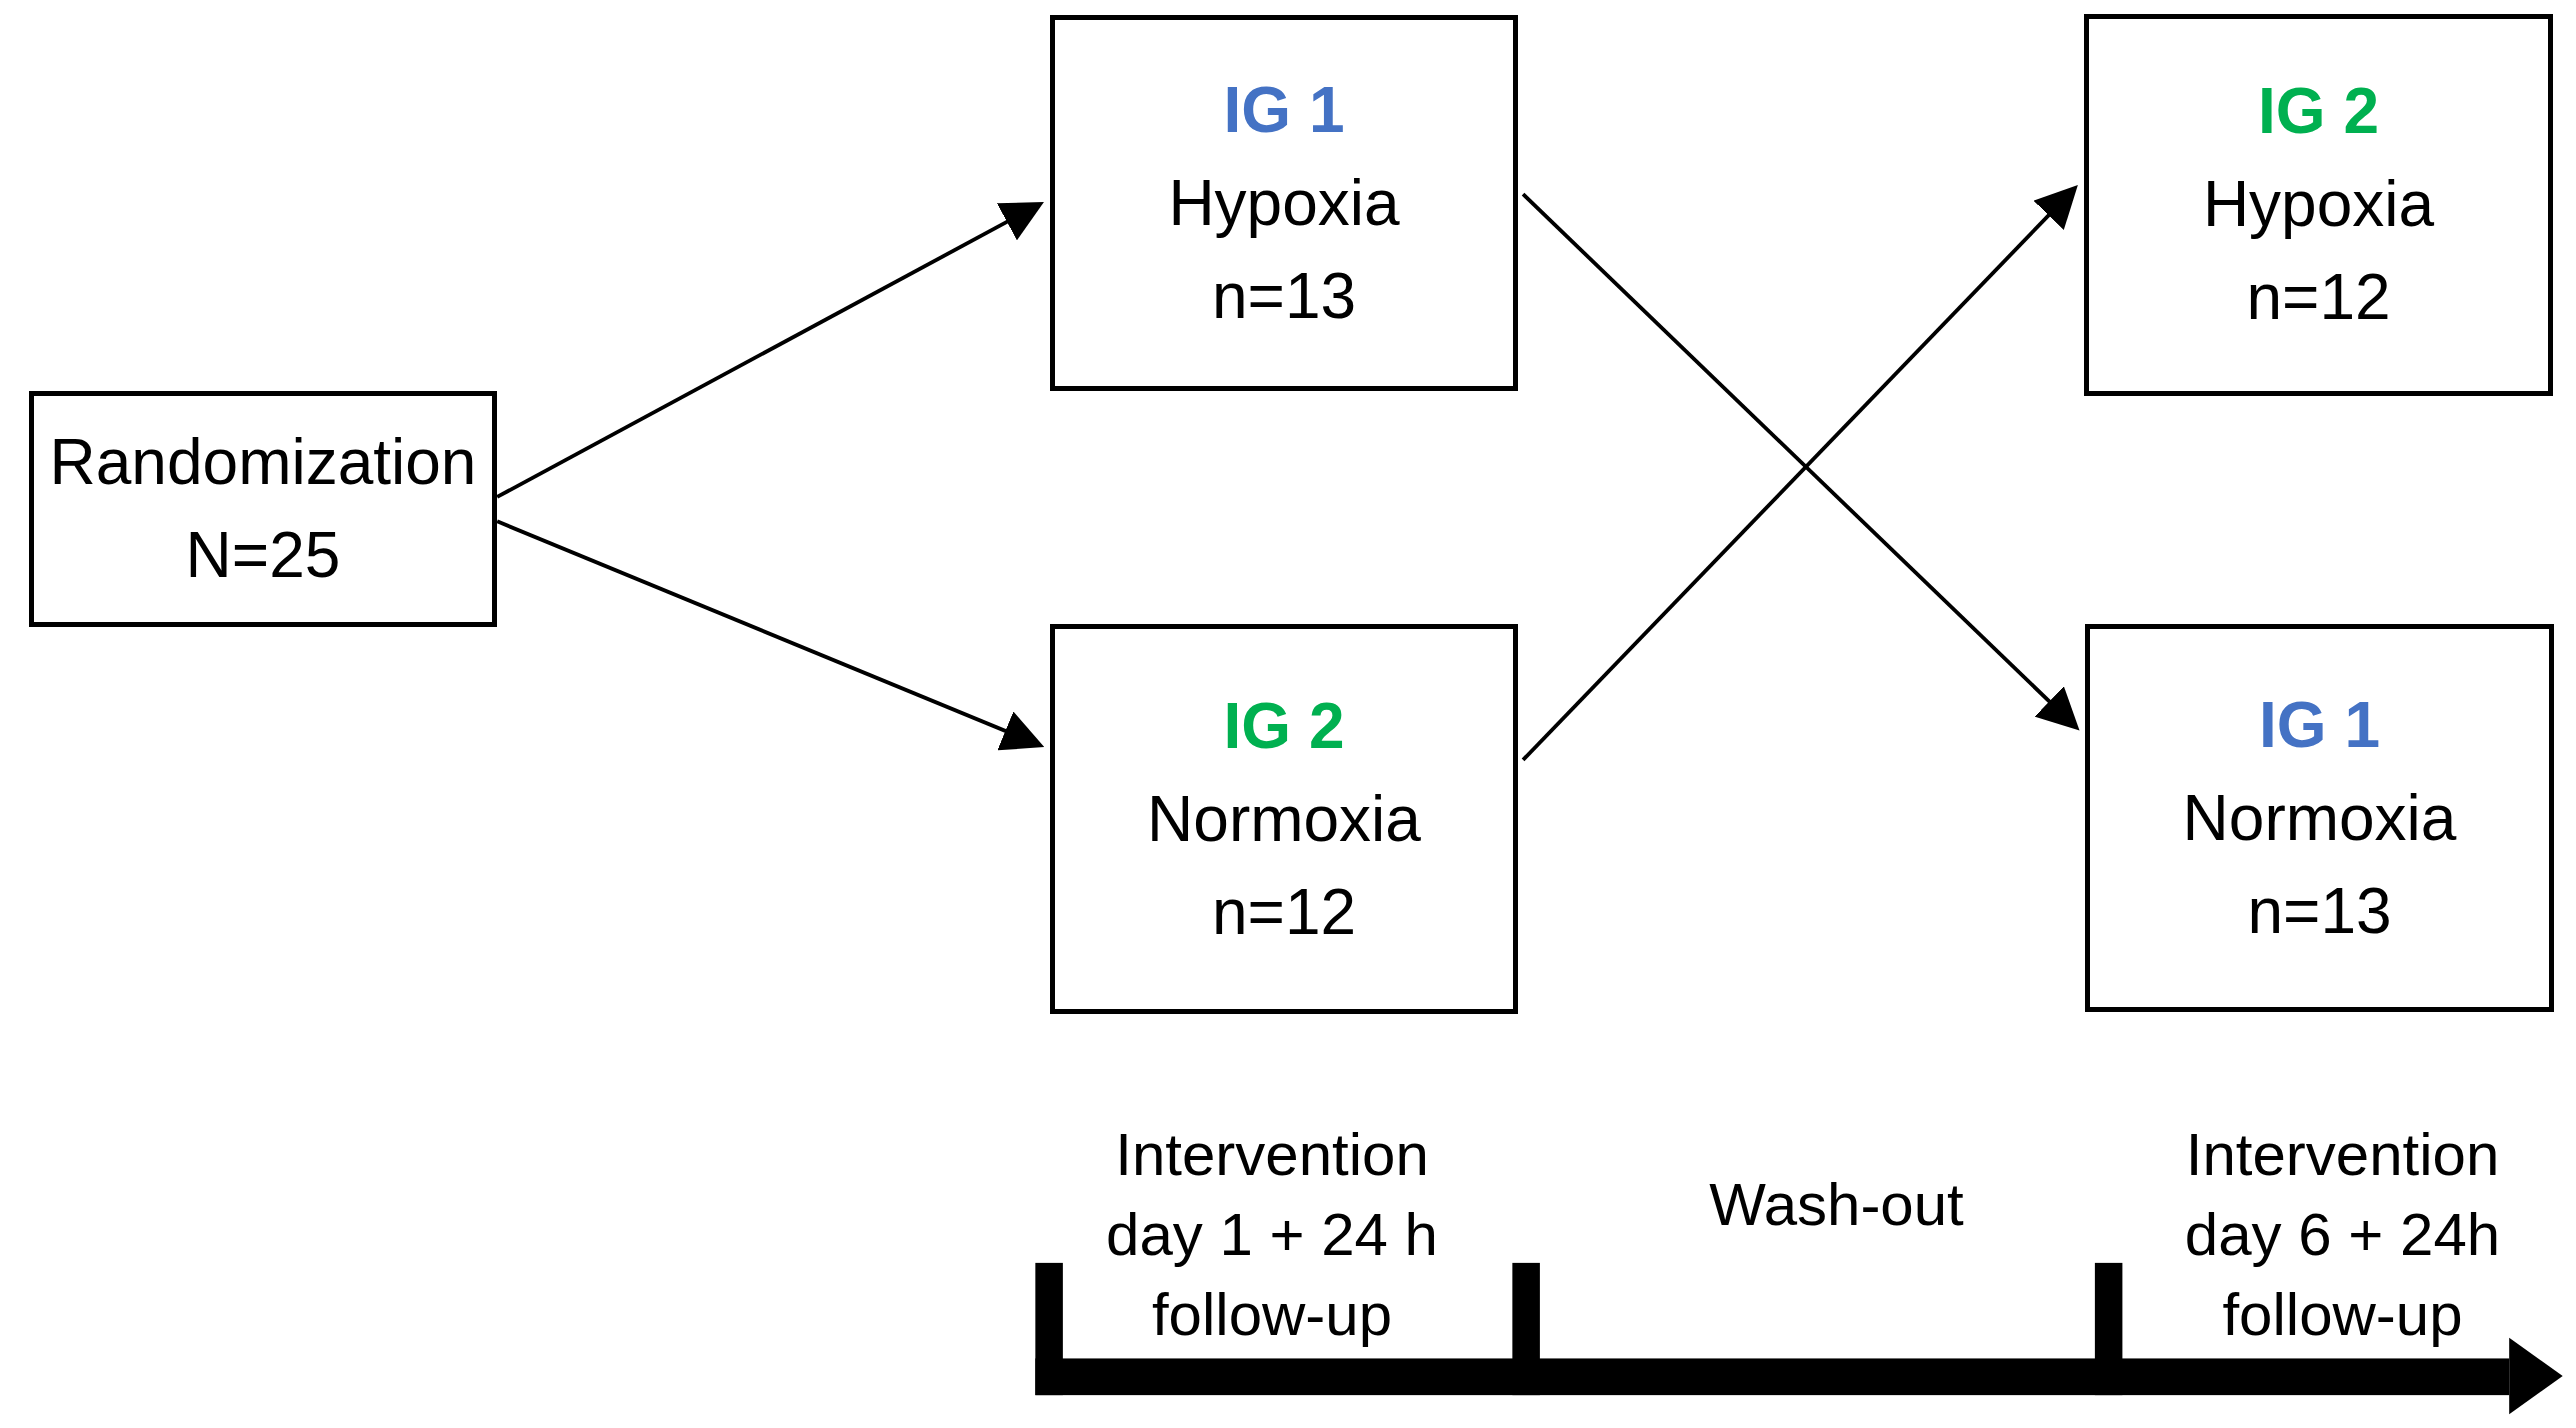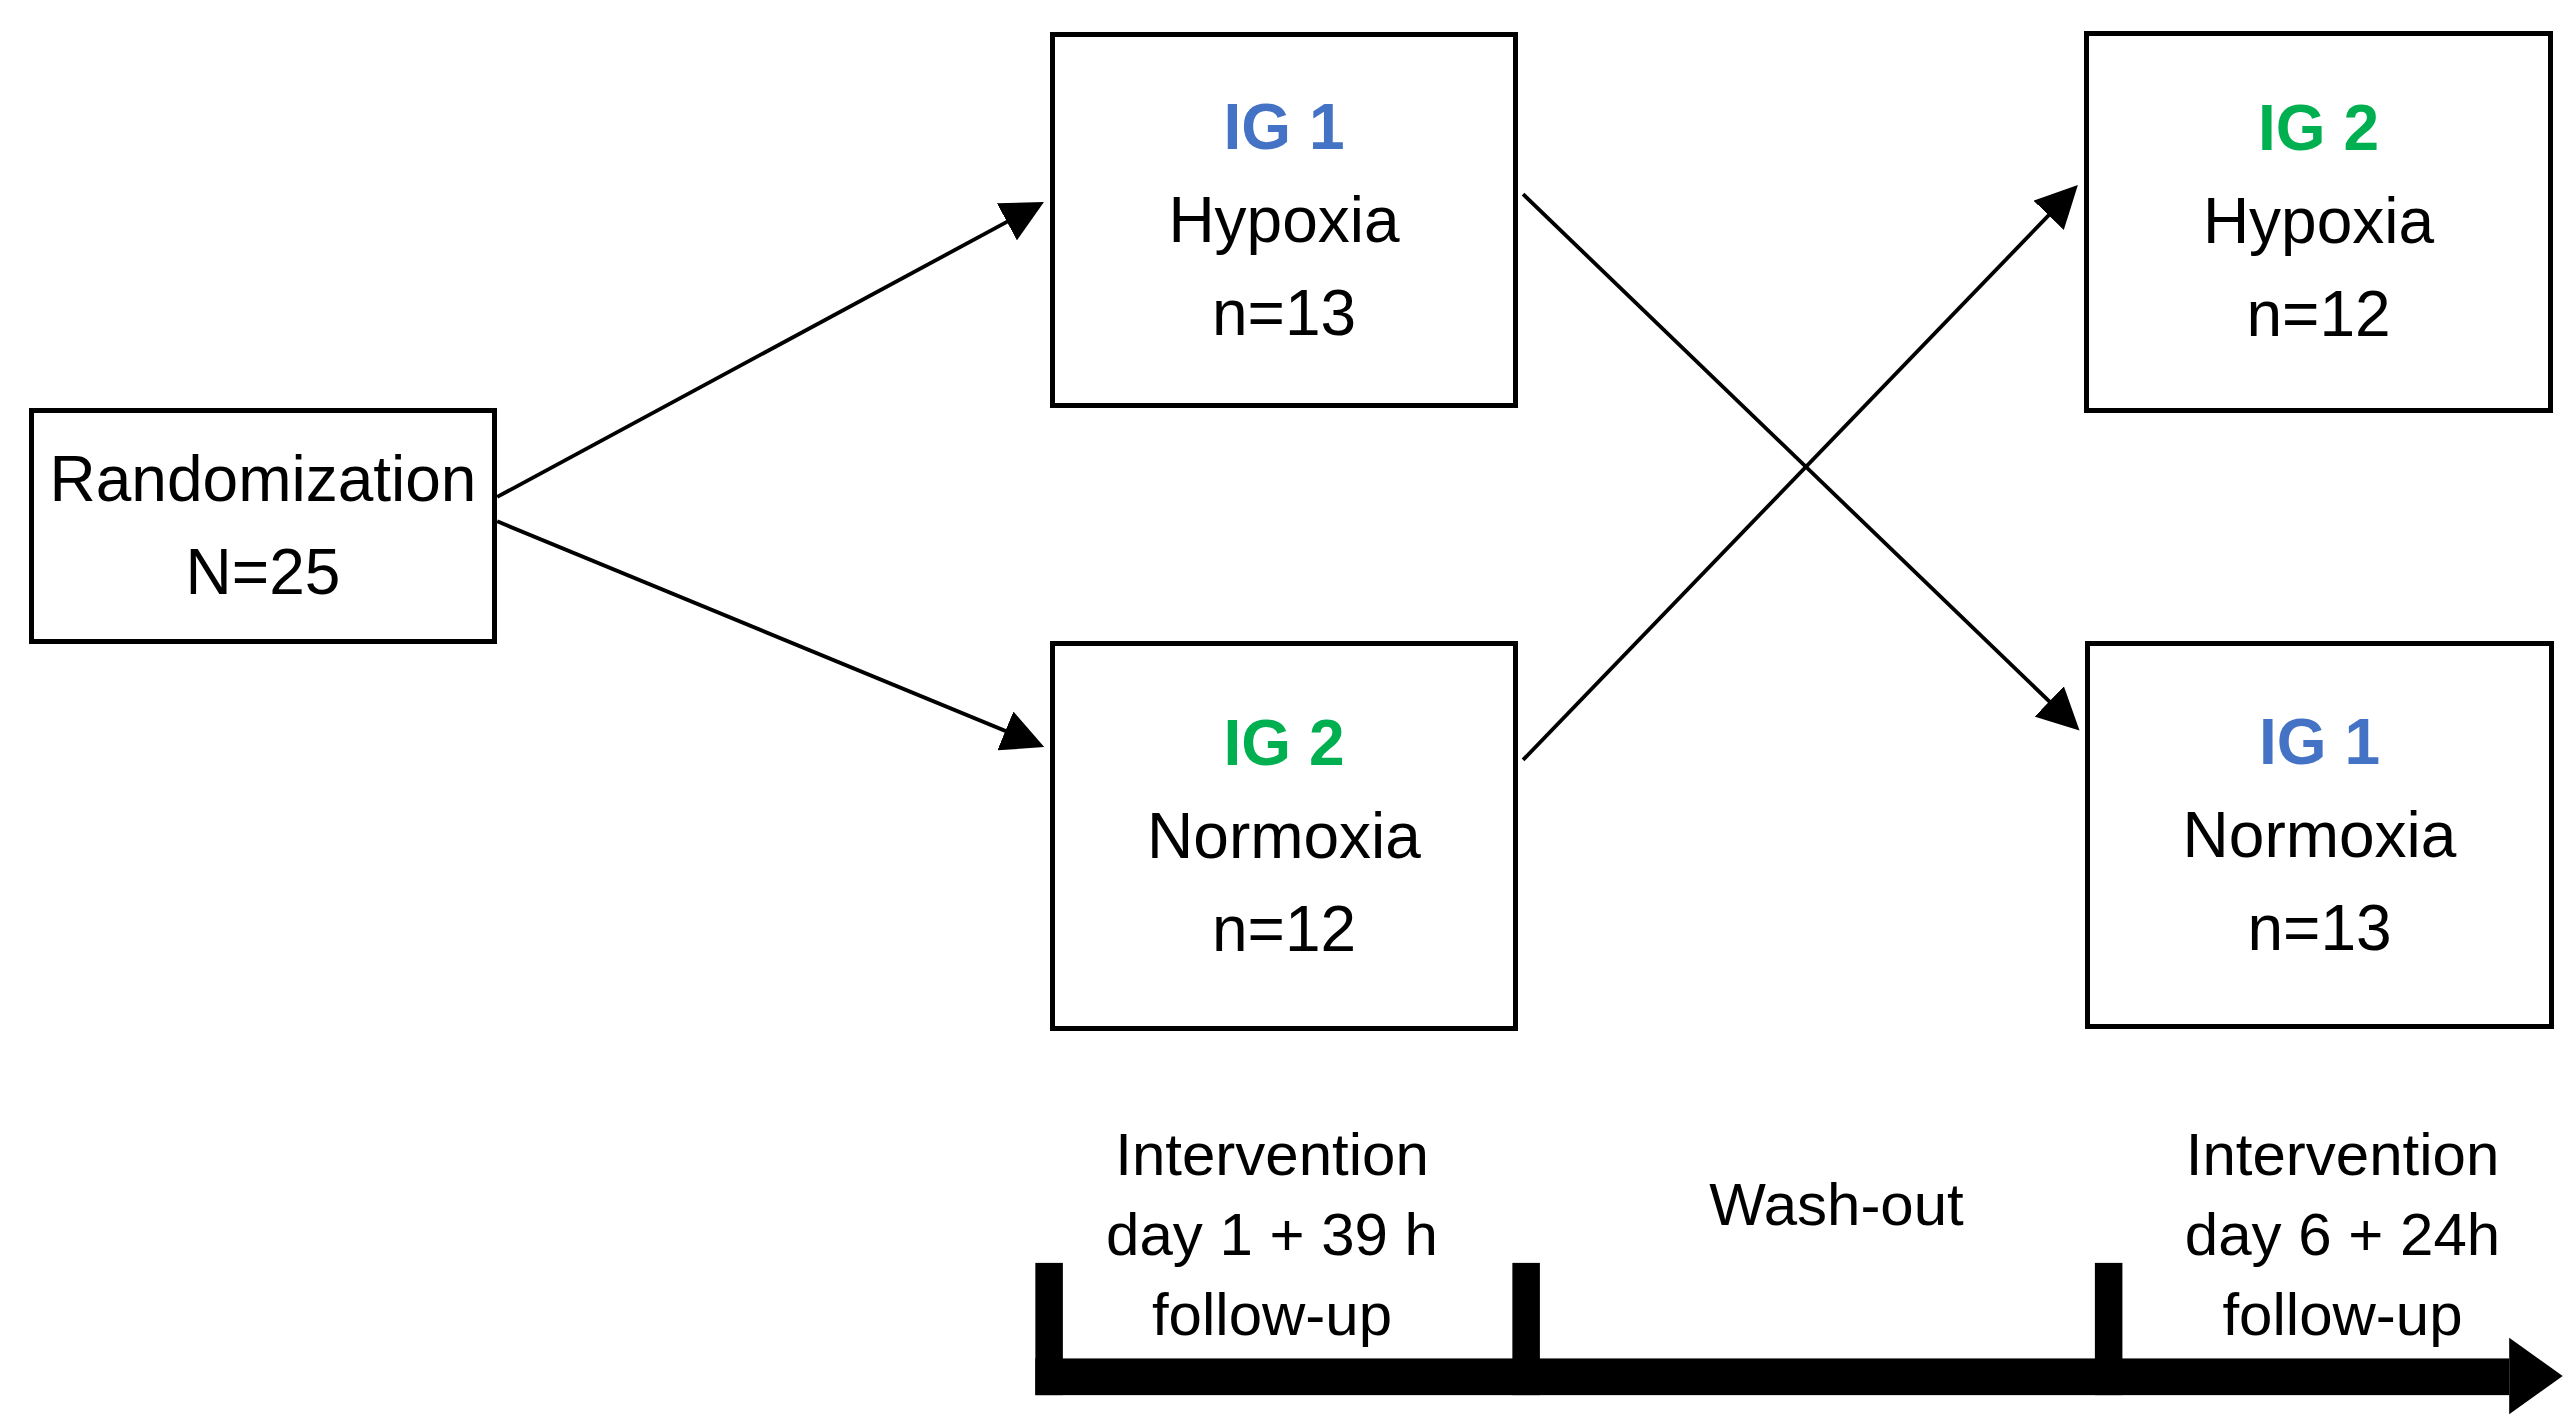--- a/index.html
+++ b/index.html
@@ -37,21 +37,20 @@
     border: 5.4px solid var(--color-line);
     background: var(--color-bg);
     display: flex;
     flex-direction: column;
     justify-content: center;
     align-items: center;
     text-align: center;
     font-size: 64px;
     line-height: 93px;
     white-space: nowrap;
-    margin-top: 17px;
   }
   .b-rand { left: 29px;   top: 391px; width: 468px; height: 236px; }
   .b-p1h  { left: 1050px; top: 15.3px;  width: 468px; height: 376px; }
   .b-p1n  { left: 1050px; top: 624px; width: 468px; height: 390px; }
   .b-p2h  { left: 2084px; top: 13.8px;  width: 469px; height: 382px; }
   .b-p2n  { left: 2085px; top: 624px; width: 469px; height: 388px; }
 
   .group { font-weight: 700; }
   .ig1 { color: var(--color-ig1); }
   .ig2 { color: var(--color-ig2); }
@@ -117,21 +116,21 @@
   </div>
 
   <div class="box b-p2n">
     <div class="group ig1">IG 1</div>
     <div>Normoxia</div>
     <div>n=13</div>
   </div>
 
   <div class="tlabel t1">
     <div>Intervention</div>
-    <div>day 1 + 39 h</div>
+    <div>day 1 + 24 h</div>
     <div>follow-up</div>
   </div>
 
   <div class="tlabel t2">
     <div>Wash-out</div>
   </div>
 
   <div class="tlabel t3">
     <div>Intervention</div>
     <div>day 6 + 24h</div>

